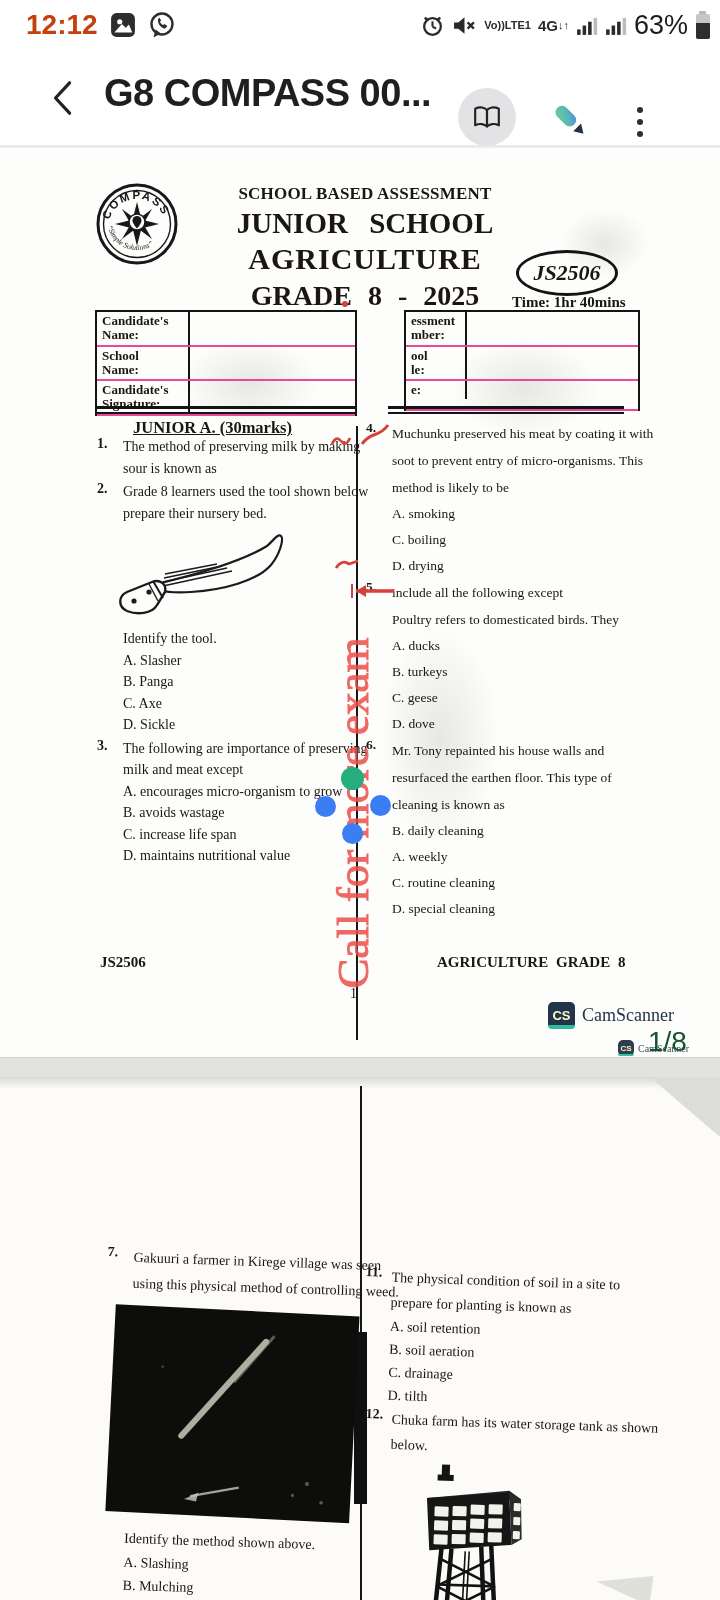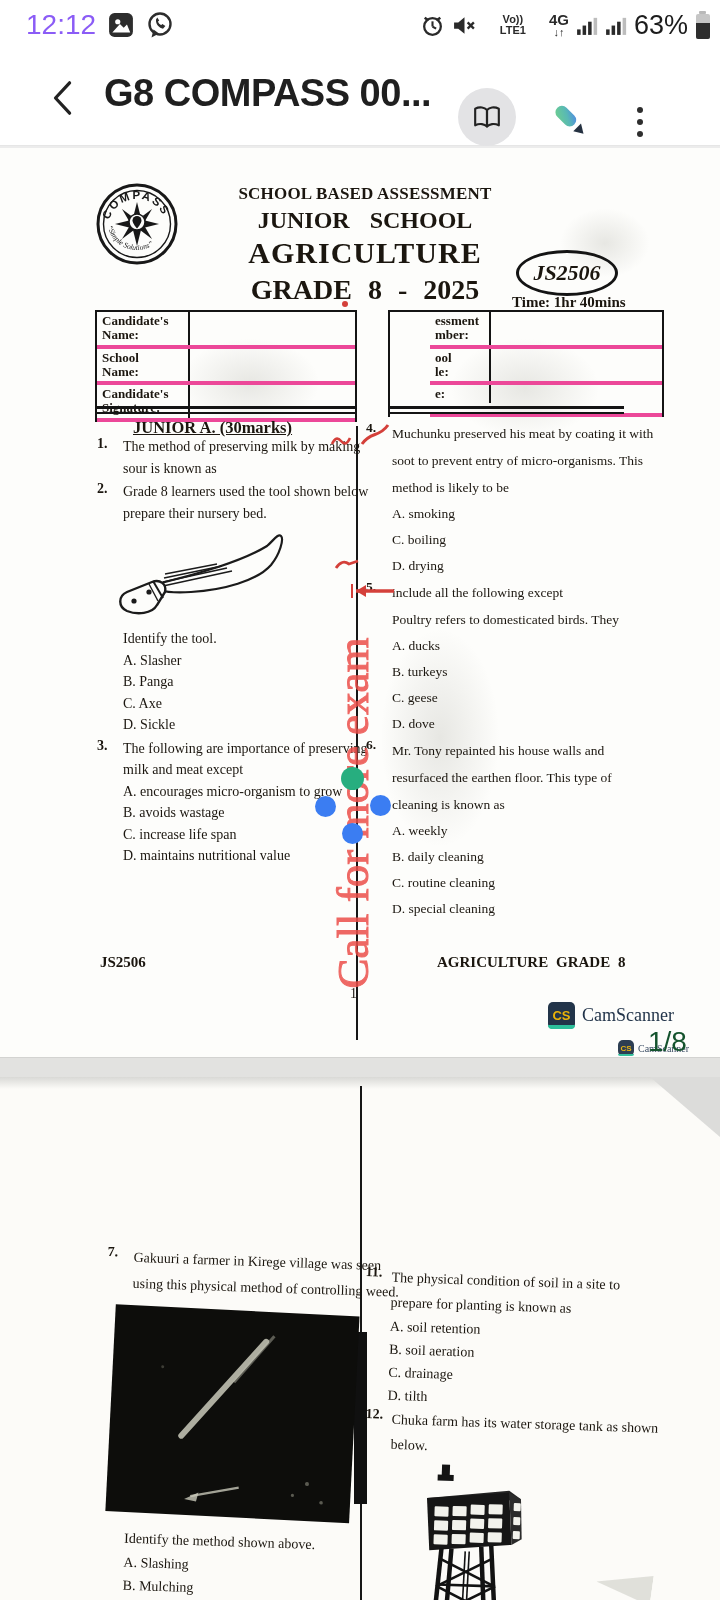--- a/index.html
+++ b/index.html
@@ -3,23 +3,23 @@
 <meta charset="utf-8">
 <style>
   html,body{margin:0;padding:0;}
   body{width:720px;height:1600px;overflow:hidden;background:#ececec;font-family:"Liberation Sans",sans-serif;}
   .abs{position:absolute;}
   #screen{position:relative;width:720px;height:1600px;background:#ececec;}
 
   
   #statusbar{position:absolute;left:0;top:0;width:720px;height:50px;background:#fff;display:flex;align-items:center;color:#222;}
   .sb-left{display:flex;align-items:center;gap:12px;margin-left:26px;}
-  .sb-time{font-size:28px;color:#8b5cf6;}
+  .sb-time{font-size:28px;color:#c2410c;font-weight:bold;}
   .sb-right{position:absolute;right:10px;top:0;height:50px;display:flex;align-items:center;gap:7px;}
-  .sb-stack{display:flex;flex-direction:column;align-items:center;line-height:1;color:#2a2a2a;margin-left:16px;}
+  .sb-stack{display:flex;flex-direction:row;align-items:center;line-height:1;color:#2a2a2a;}
   .sb-stack .s1{font-size:11px;font-weight:bold;}
   .sb-stack .s2{font-size:11px;font-weight:bold;}
   .sb-stack .g1{font-size:15px;font-weight:bold;}
   .sb-stack .g2{font-size:11px;}
   .sb-pct{font-size:27px;color:#1c1c1c;}
   .battery{position:relative;width:15px;height:34px;display:flex;flex-direction:column;align-items:center;justify-content:center;}
   .battery .nub{width:7px;height:3px;background:#b9b9b9;border-radius:1px;}
   .battery .body{position:relative;width:14px;height:25px;background:#c6c6c6;border-radius:2px;overflow:hidden;}
   .battery .fill{position:absolute;left:0;bottom:0;width:100%;height:63%;background:#2e2e2e;}
 
@@ -37,33 +37,33 @@
   .page{position:absolute;left:0;width:720px;background:#fdfdfb;}
   #page1{top:2px;height:909px;}
   #gap{position:absolute;left:0;top:911px;width:720px;height:20px;background:#e2e2e0;border-top:1px solid #d3d3d1;border-bottom:1px solid #d6d6d4;}
   #page2{top:931px;height:523px;background:#fcfbf8;}
   #page2 .topfade{position:absolute;left:0;top:0;width:720px;height:12px;background:linear-gradient(#d9d9d6,rgba(255,255,255,0));}
   .doc{font-family:"Liberation Serif",serif;color:#1b160f;}
 
   
   .h-center{position:absolute;left:190px;top:36px;width:350px;text-align:center;}
   .h1{font-size:17px;font-weight:bold;letter-spacing:0.2px;}
-  .h2{font-size:24px;font-weight:bold;word-spacing:14px;margin-top:3px;}
+  .h2{font-size:29px;font-weight:bold;word-spacing:14px;margin-top:3px;}
   .h3{font-size:30px;font-weight:bold;letter-spacing:1px;margin-top:2px;}
   .h4{font-size:28px;font-weight:bold;word-spacing:9px;margin-top:4px;}
   .code-oval{position:absolute;left:516px;top:102px;width:96px;height:40px;border:3px solid #141414;border-radius:50%;display:flex;align-items:center;justify-content:center;font-size:22px;font-weight:bold;font-style:italic;}
   .time-limit{position:absolute;left:512px;top:146px;font-size:15px;font-weight:bold;text-align:center;}
 
   
   .ctable{position:absolute;top:162px;border:2px solid #141414;border-bottom:none;}
-  .ctable .trow{display:flex;border-bottom:4px solid #ec4899;min-height:28px;flex-direction:column;}
+  .ctable .trow{display:flex;border-bottom:2px solid #ec4899;min-height:28px;flex-direction:column;}
   .ctable .tlabel{border-right:2px solid #141414;font-size:13px;font-weight:bold;padding:2px 4px 2px 5px;white-space:pre-line;line-height:1.1;}
   .ctable .tval{flex:1;}
   #ctL{left:95px;width:258px;} #ctL .tlabel{width:82px;}
-  #ctR{left:388px;width:232px;padding-left:40px;} #ctR .tlabel{width:50px;}
+  #ctR{left:404px;width:232px;} #ctR .tlabel{width:50px;}
   .dblrule{position:absolute;height:3px;border-top:3px solid #141414;border-bottom:2px solid #141414;}
   #drL{left:95px;top:258px;width:262px;}
   #drR{left:388px;top:258px;width:236px;}
 
   .section-title{position:absolute;left:133px;top:270px;font-size:16.5px;font-weight:bold;text-decoration:underline;}
 
   
   .qcol{position:absolute;}
   #colL1{left:97px;top:288px;width:260px;font-size:14px;}
   #colR1{left:366px;top:272px;width:262px;font-size:13.5px;}
@@ -91,21 +91,21 @@
   .vline{position:absolute;width:2px;background:#161616;}
   #vl1{left:356px;top:278px;height:614px;}
   #vl2{left:360px;top:940px;height:514px;}
 
   
   .f-left{position:absolute;left:100px;top:806px;font-size:15px;font-weight:bold;}
   .f-sub{position:absolute;left:437px;top:806px;font-size:15px;font-weight:bold;}
   .f-grade{position:absolute;left:540px;top:806px;font-size:15px;font-weight:bold;word-spacing:4px;margin-left:16px;}
   .f-pnum{position:absolute;left:350px;top:838px;font-size:14px;}
   .cs-big{position:absolute;left:548px;top:854px;display:flex;align-items:center;gap:7px;}
-  .cs-box{position:relative;background:#223449;border-radius:5px;display:flex;align-items:center;justify-content:center;color:#eab308;font-weight:bold;font-family:"Liberation Sans",sans-serif;}
+  .cs-box{position:relative;background:#223449;border-radius:5px;display:flex;align-items:center;justify-content:center;color:#fef9c3;font-weight:bold;font-family:"Liberation Sans",sans-serif;}
   .cs-box .teal{position:absolute;left:0;bottom:0;width:100%;height:4px;background:#2cbf9a;border-radius:0 0 5px 5px;}
   .cs-big .cs-box{width:27px;height:27px;font-size:13px;}
   .cs-big .cs-name{font-size:18px;color:#22344a;font-family:"Liberation Serif",serif;}
   .cs-small{position:absolute;left:618px;top:892px;display:flex;align-items:center;gap:4px;opacity:.95;}
   .cs-small .cs-box{width:16px;height:16px;font-size:8px;}
   .cs-small .cs-box .teal{height:2.5px;}
   .cs-small .cs-name{font-size:10px;color:#31455c;font-family:"Liberation Serif",serif;}
   .pageind{position:absolute;left:648px;top:878px;font-size:28px;color:#14532d;font-family:"Liberation Sans",sans-serif;}
 
   
@@ -414,22 +414,22 @@
             <div class="qrow">
               <span class="qnum">6.</span>
               <div class="qtext">
                 <div class="tline">Mr. Tony repainted his house walls and</div>
                 <div class="tline">resurfaced the earthen floor. This type of</div>
                 <div class="tline">cleaning is known as</div>
               </div>
             </div>
 
             <div class="opts">
+              <div class="opt">B. daily cleaning</div>
               <div class="opt">A. weekly</div>
-              <div class="opt">B. daily cleaning</div>
               <div class="opt">C. routine cleaning</div>
               <div class="opt">D. special cleaning</div>
             </div>
           </div>
         </div>
 
       <div class="f-left">JS2506</div>
       <div class="f-sub">AGRICULTURE</div>
       <div class="f-grade">GRADE 8</div>
       <div class="f-pnum">1</div>

